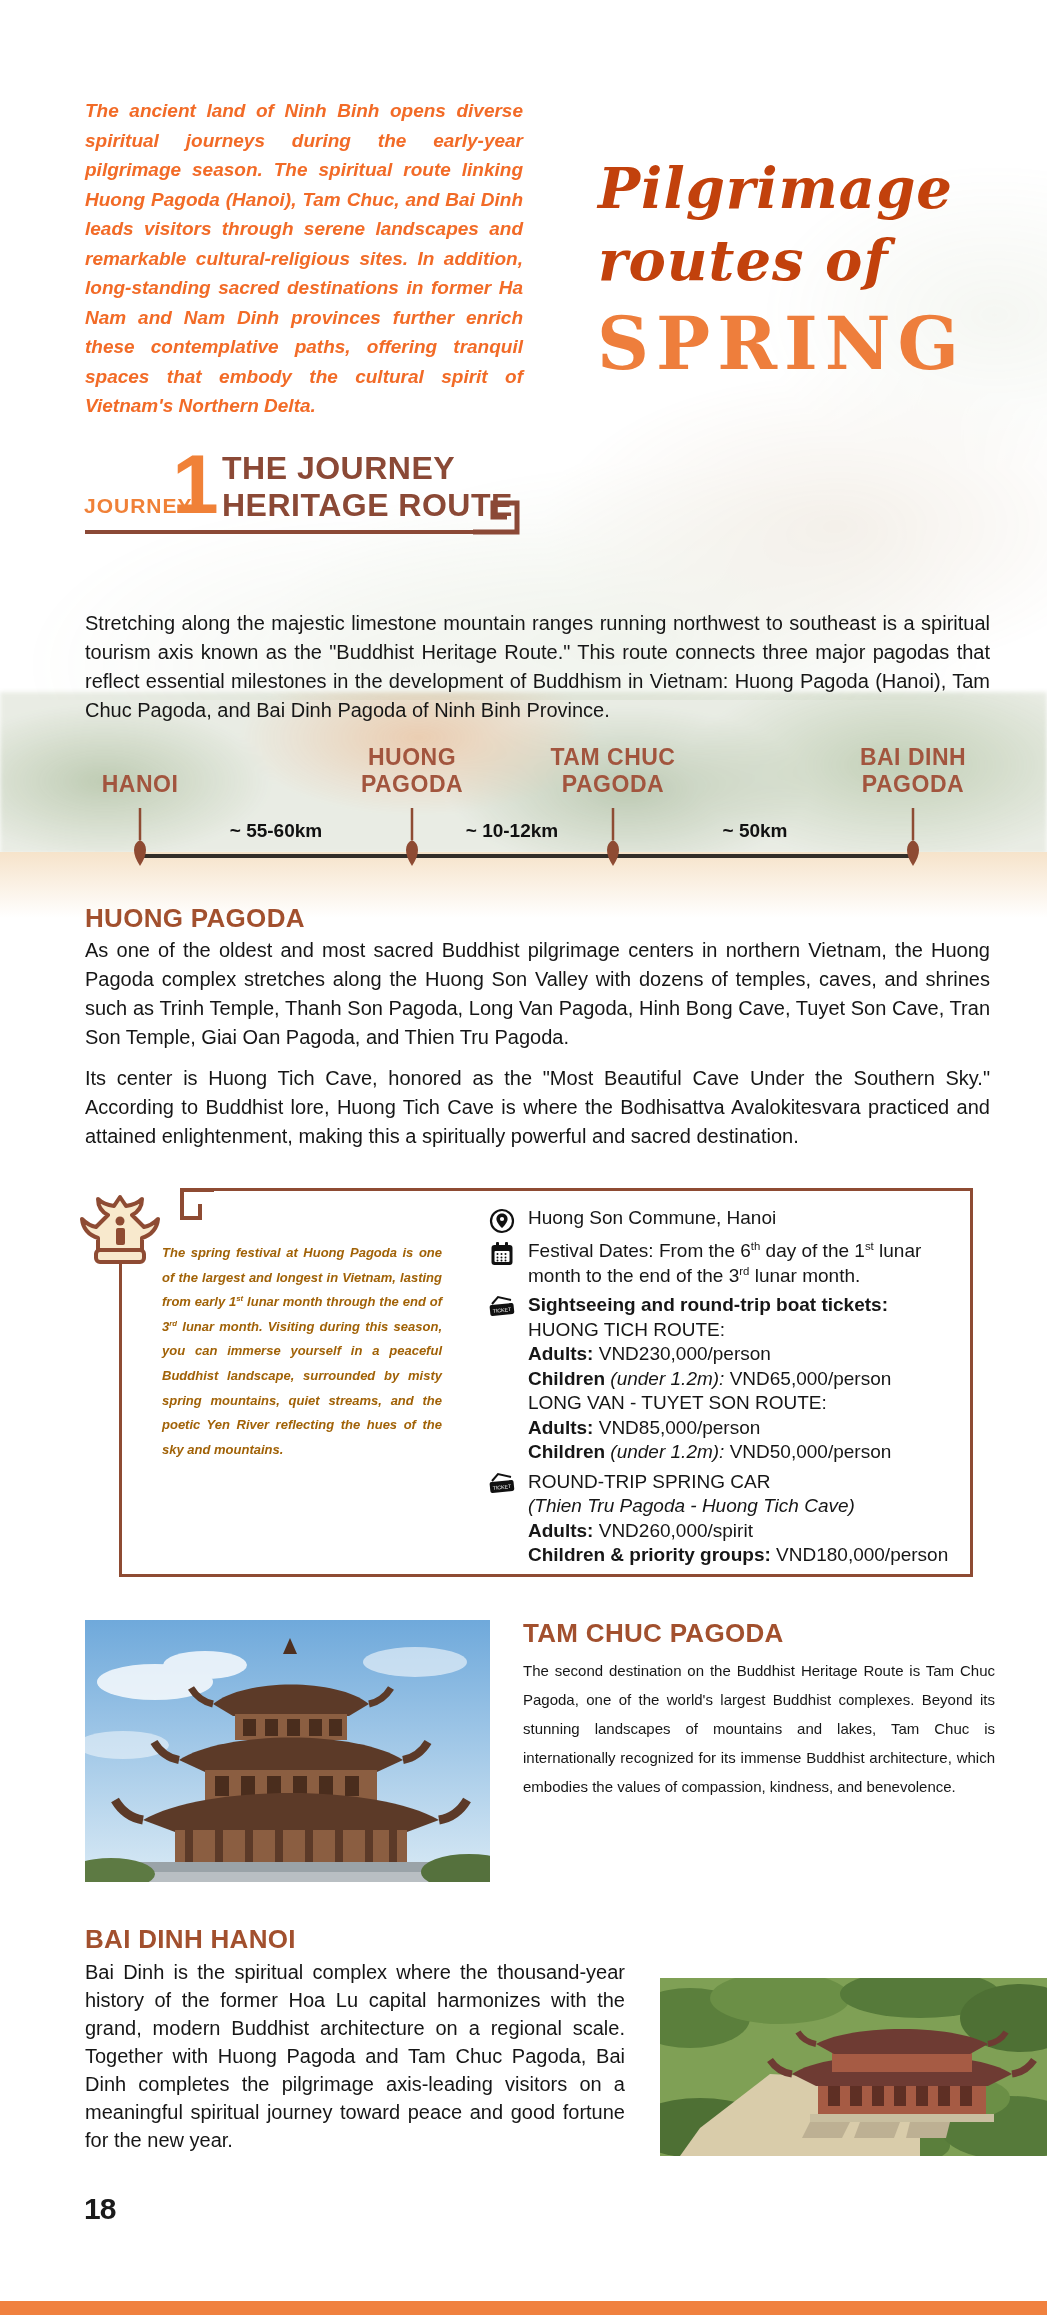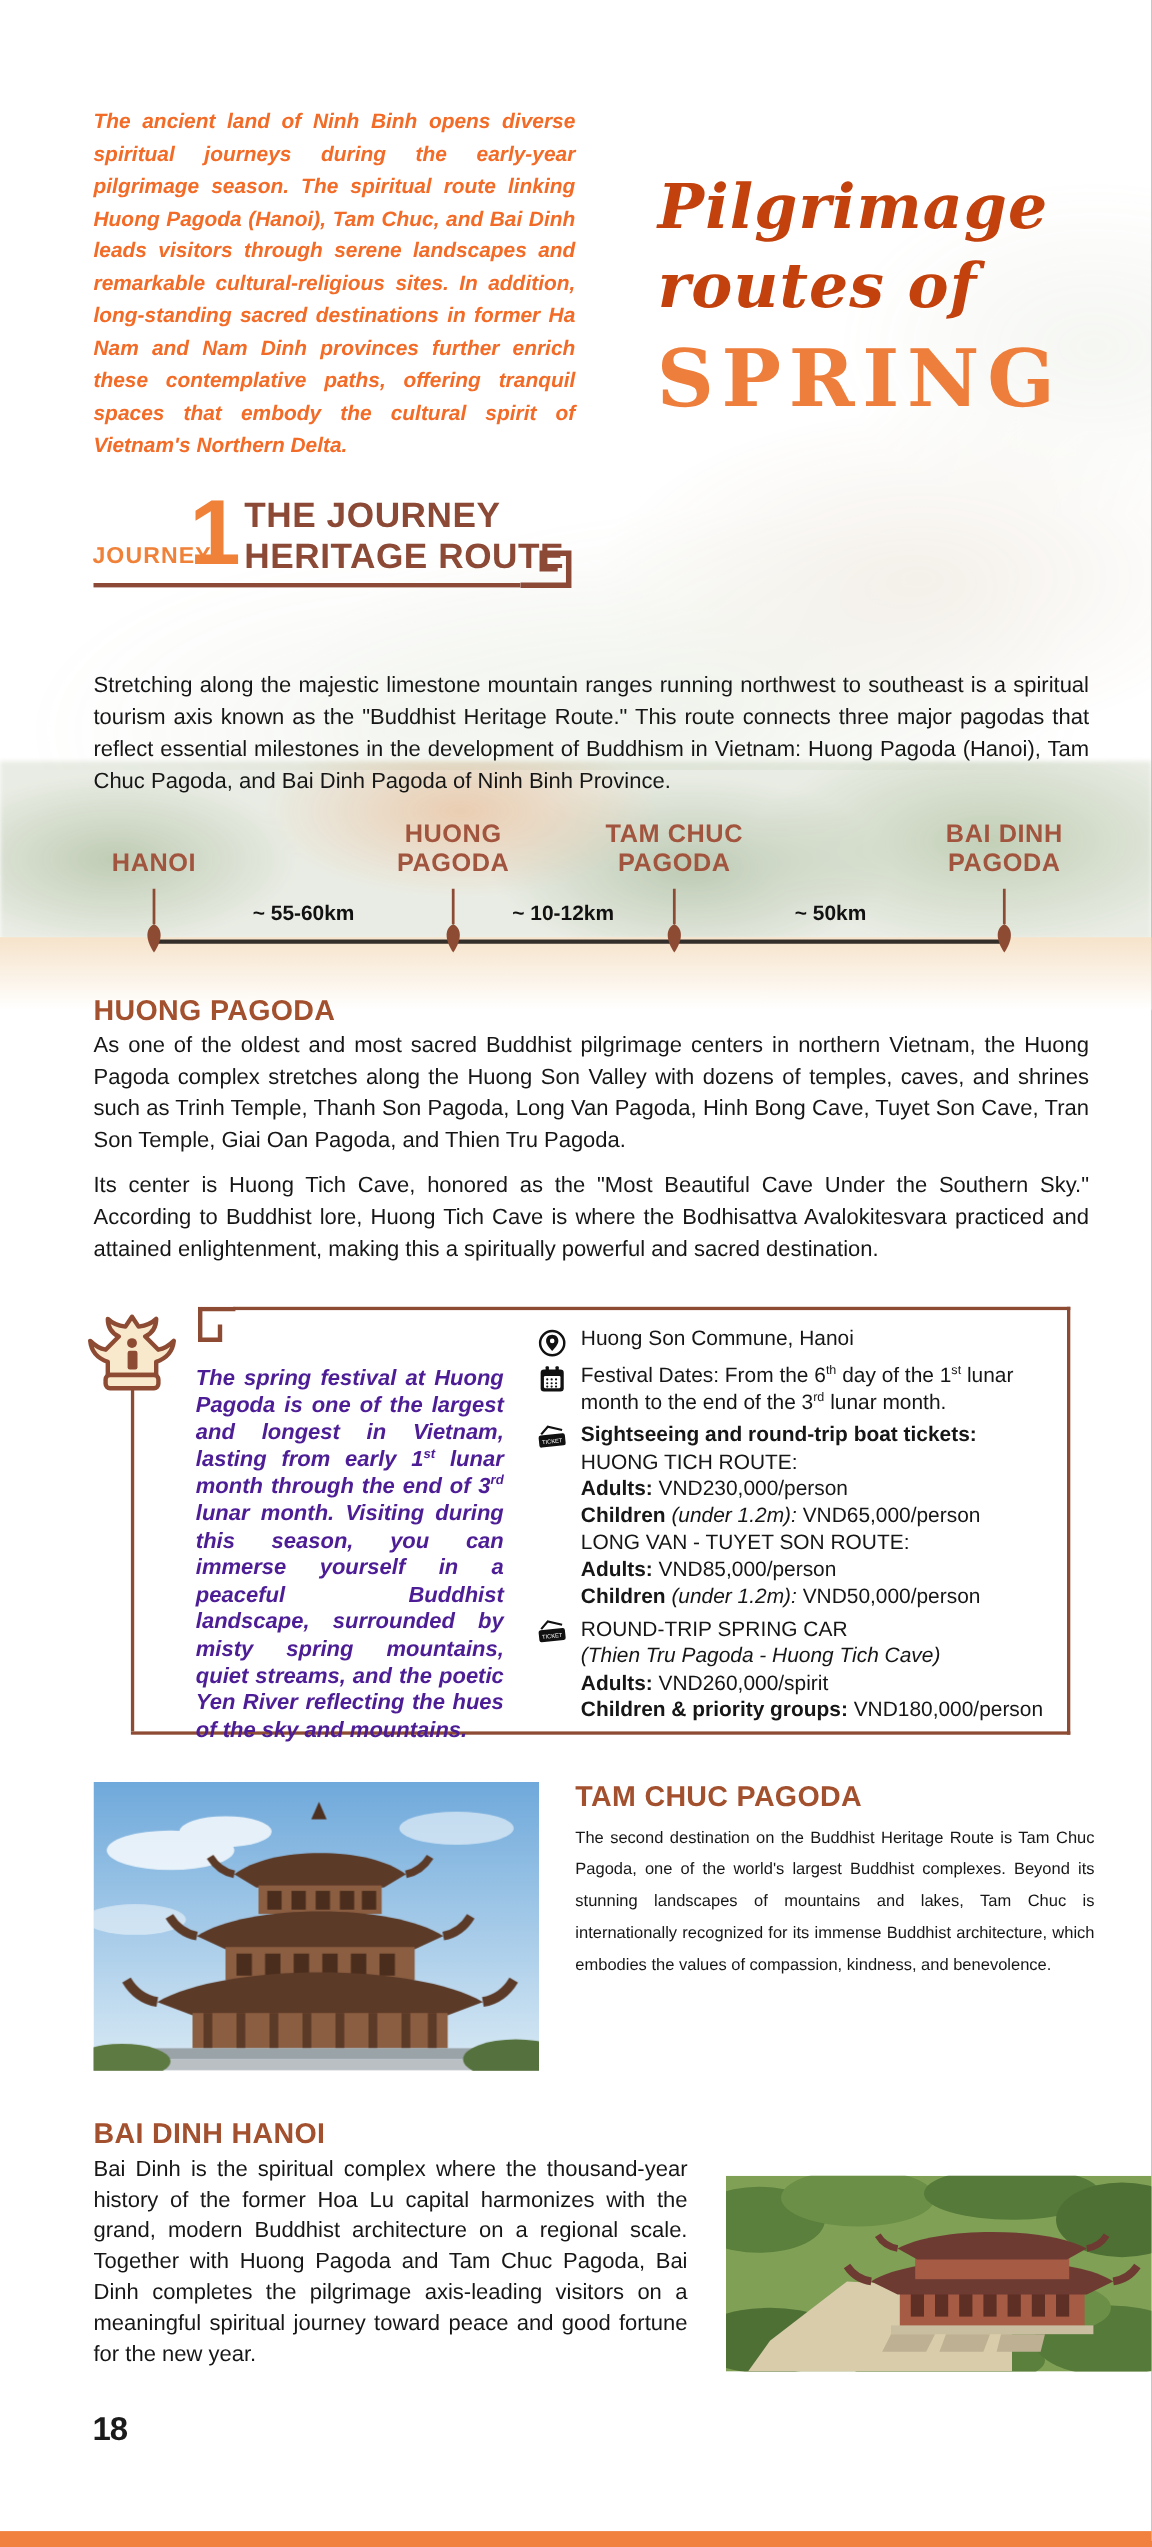--- a/index.html
+++ b/index.html
@@ -57,22 +57,22 @@
   .hp1{left:85px;top:936px;width:905px;}
   .hp2{left:85px;top:1064px;width:905px;}
 
   .ib-line{background:#8E4B33;}
   .ib-top{left:212px;top:1188px;width:761px;height:3px;}
   .ib-right-border{left:970px;top:1188px;width:3px;height:389px;}
   .ib-bottom{left:119px;top:1574px;width:854px;height:3px;}
   .ib-stem{left:119px;top:1262px;width:3px;height:312px;}
   .ib-ornament{left:178px;top:1188px;}
   .ib-icon{left:80px;top:1194px;}
-  .ib-left{left:178px;top:1241px;width:280px;font-size:20px;line-height:24.6px;
-           font-weight:bold;font-style:italic;color:#4c1d95;}
+  .ib-left{left:162px;top:1241px;width:280px;font-size:13px;line-height:24.6px;
+           font-weight:bold;font-style:italic;color:#a16207;}
   .ib-right{left:488px;top:1206px;width:478px;font-size:19px;line-height:24.5px;}
   .row{display:flex;gap:12px;margin-bottom:5px;}
   .row .ric{flex:0 0 28px;padding-top:2px;}
   .b{font-weight:bold;} .i{font-style:italic;}
 
   .tc-img{left:85px;top:1620px;}
   .tc-text{left:523px;top:1618px;width:472px;}
   .tc-body{margin-top:7px;font-size:15px;line-height:29px;}
 
   .bd-h{left:85px;top:1924px;}

